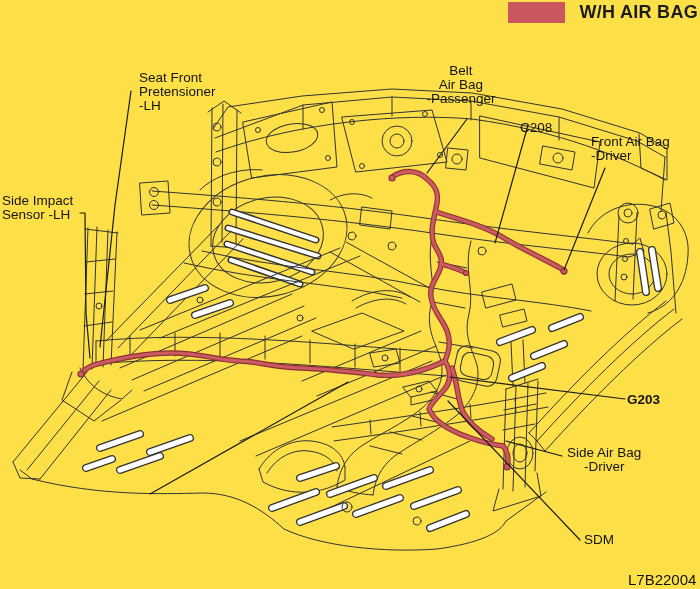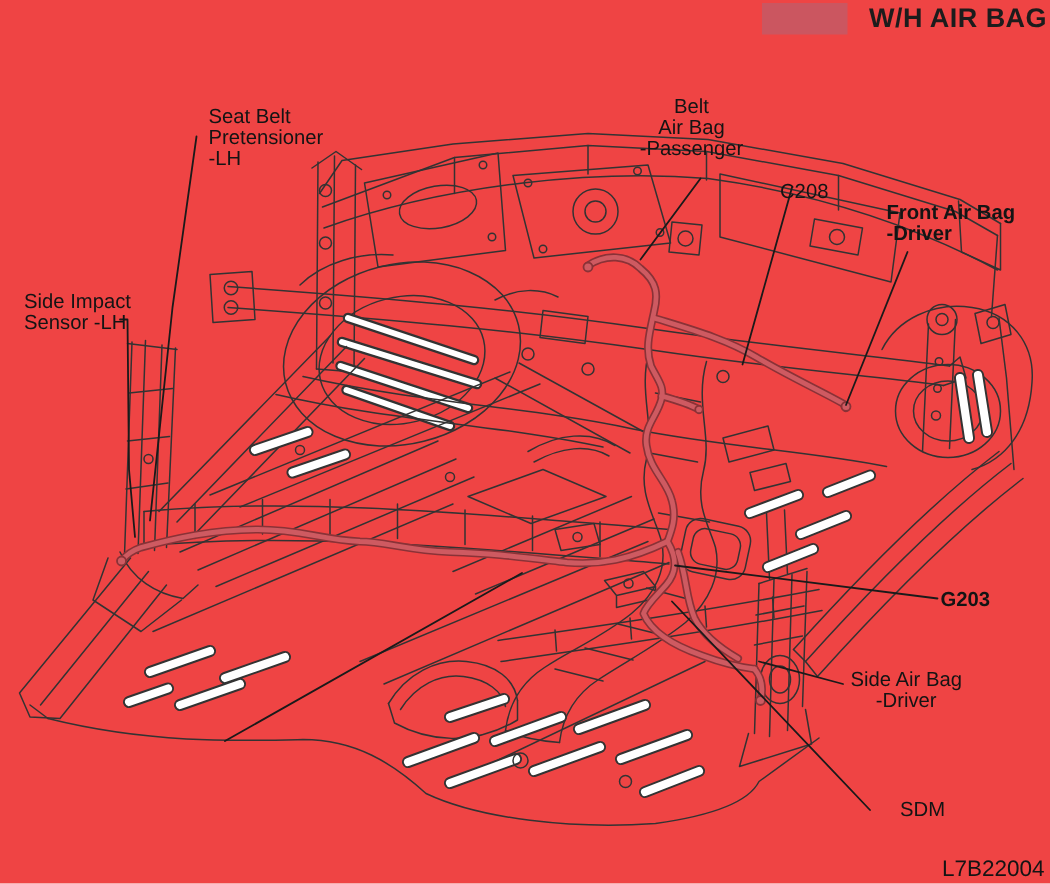--- a/index.html
+++ b/index.html
@@ -1,17 +1,17 @@
 <!DOCTYPE html>
 <html><head>
 <meta charset="utf-8">
 <style>
   html,body{margin:0;padding:0;background:#fff;}
   .stage{
-    position:relative;width:700px;height:589px;background:#ef4444;
+    position:relative;width:700px;height:589px;background:#fde047;
     font-family:"Liberation Sans", sans-serif;color:#111;overflow:hidden;
   }
   .legend{position:absolute;top:2px;right:2px;display:flex;align-items:center;}
   .swatch{width:57px;height:21px;background:#cb5660;}
   .legend-title{font-weight:bold;font-size:18px;margin-left:14px;letter-spacing:.3px;color:#1c1c1c;}
   .callout{position:absolute;font-size:13.5px;line-height:13.8px;white-space:pre-line;color:#141414;}
   .ta-c{text-align:center;}
   .figcode{position:absolute;left:628px;top:571px;font-size:15px;color:#141414;}
   svg.art{position:absolute;left:0;top:0;}
   .ln{stroke:#333;stroke-width:1;fill:none;stroke-linecap:round;stroke-linejoin:round;}
@@ -213,38 +213,38 @@
       <path class="leader" d="M 580,540 L 448,401"></path>
       <path class="leader" d="M 150,494 L 348,382"></path>
     </g>
   </svg>
 
   <div class="legend">
     <div class="swatch" style="background: rgb(203, 86, 96);"></div>
     <div class="legend-title">W/H AIR BAG</div>
   </div>
 
-  <div class="callout" style="left:139px;top:71px;">Seat Belt
+  <div class="callout" style="left:139px;top:71px;">Seat Front
 Pretensioner
 -LH</div>
 
-  <div class="callout" style="left:16px;top:194px;">Side Impact
+  <div class="callout" style="left:2px;top:194px;">Side Impact
 Sensor -LH</div>
 
   <div class="callout ta-c" style="left:410px;top:64px;width:102px;">Belt
 Air Bag
 -Passenger</div>
 
   <div class="callout" style="left:520px;top:121px;">C208</div>
 
-  <div class="callout" style="left:591px;top:135px;font-weight:bold;">Front Air Bag
+  <div class="callout" style="left:591px;top:135px;">Front Air Bag
 -Driver</div>
 
   <div class="callout" style="left:627px;top:393px;font-weight:bold;">G203</div>
 
   <div class="callout" style="left:567px;top:446px;text-align:center;">Side Air Bag
 -Driver</div>
 
-  <div class="callout" style="left:600px;top:533px;">SDM</div>
+  <div class="callout" style="left:584px;top:533px;">SDM</div>
 
 
   <div class="figcode">L7B22004</div>
 </div>
 
 </body></html>

